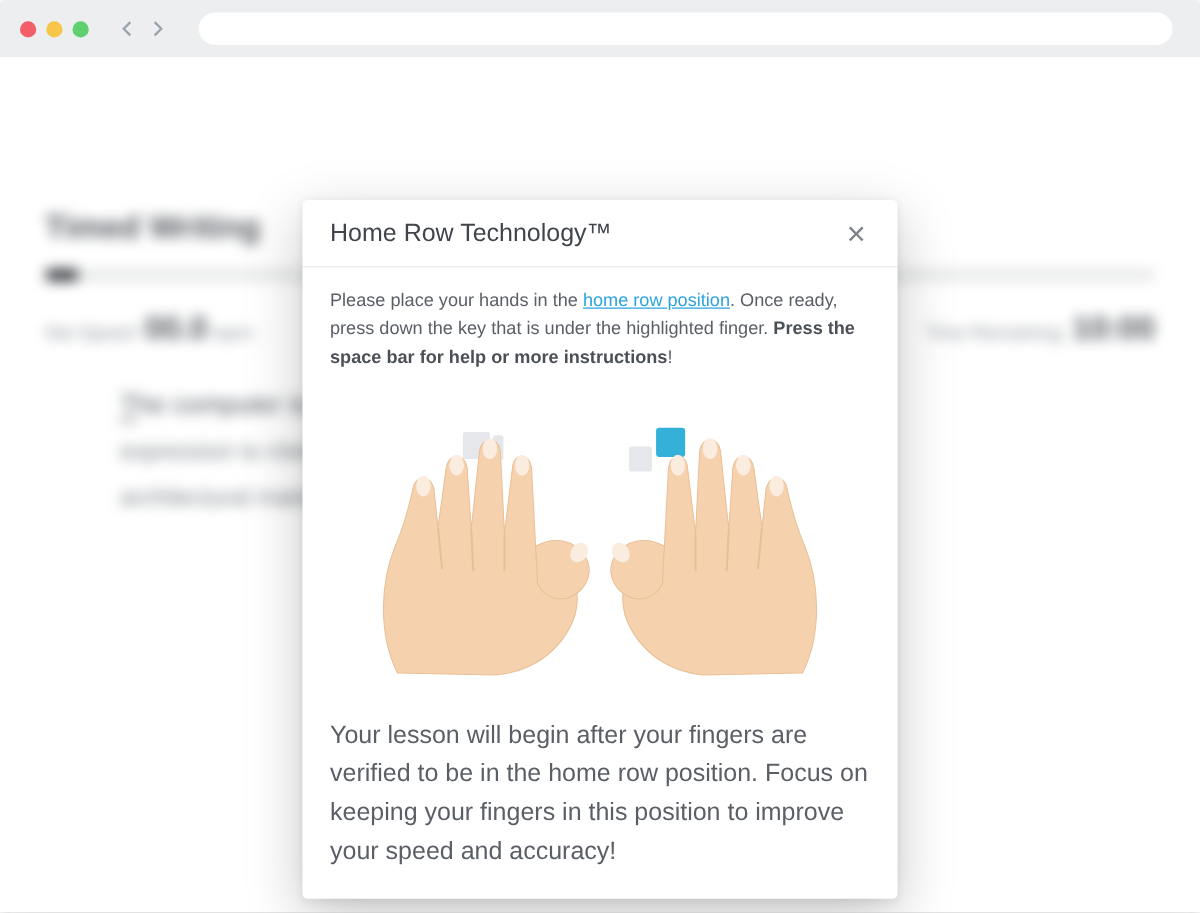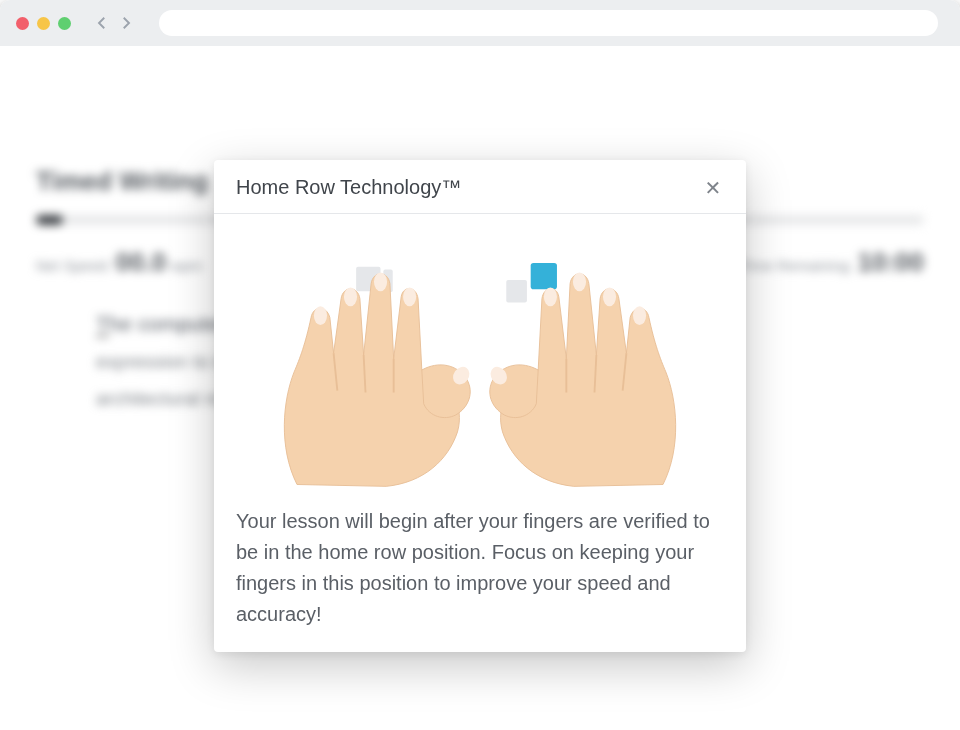--- a/index.html
+++ b/index.html
@@ -49,21 +49,21 @@
   .bg-row { display:flex; justify-content: space-between; align-items: baseline; margin-top: 22px; }
   .bg-lbl { font-size: 15px; color:#8d9299; }
   .bg-val { font-size: 26px; font-weight: 600; color:#555a60; }
   .bg-pass { margin-top: 28px; padding: 0 60px; font-size: 21px; line-height: 1.75; color:#515760; }
   .bg-pass-l2 { font-size: 19px; color:#7c8187; }
 
   
   .modal {
     position: absolute;
     top: 160px; left: 50%; transform: translateX(-50%);
-    width: 532px;
+    width: 476px;
     background: #fff;
     border-radius: 4px;
     box-shadow: 0 14px 46px rgba(0,0,0,0.22), 0 2px 8px rgba(0,0,0,0.08);
     overflow: hidden;
   }
   .modal-header {
     display: flex; align-items: center; justify-content: space-between;
     padding: 16px 22px 14px 22px;
     border-bottom: 1px solid #e5e7ea;
   }
@@ -125,20 +125,23 @@
   </div>
 
   <div class="modal">
     <div class="modal-header">
       <div class="modal-title">Home Row Technology™</div>
       <button class="close-btn">
         <span>✕</span>
       </button>
     </div>
     <div class="modal-body">
+      <p class="instr">
+        <span>Please place your hands in the </span><a href="#">home row position</a><span>. Once ready, press down the key that is under the highlighted finger. </span><span class="bold">Press the space bar for help or more instructions</span><span>!</span>
+      </p>
 
       <div class="hands-wrap">
         <svg class="hands-svg" viewBox="0 0 520 256">
 
           <rect x="128" y="18" width="26" height="26" rx="2" fill="#e5e7ea"></rect>
           <rect x="157" y="21" width="10" height="24" rx="2" fill="#e5e7ea"></rect>
           <rect x="288" y="32" width="22" height="24" rx="2" fill="#e5e7ea"></rect>
           <rect x="314" y="14" width="28" height="28" rx="3" fill="#34b1d9"></rect>
 
           <g>

